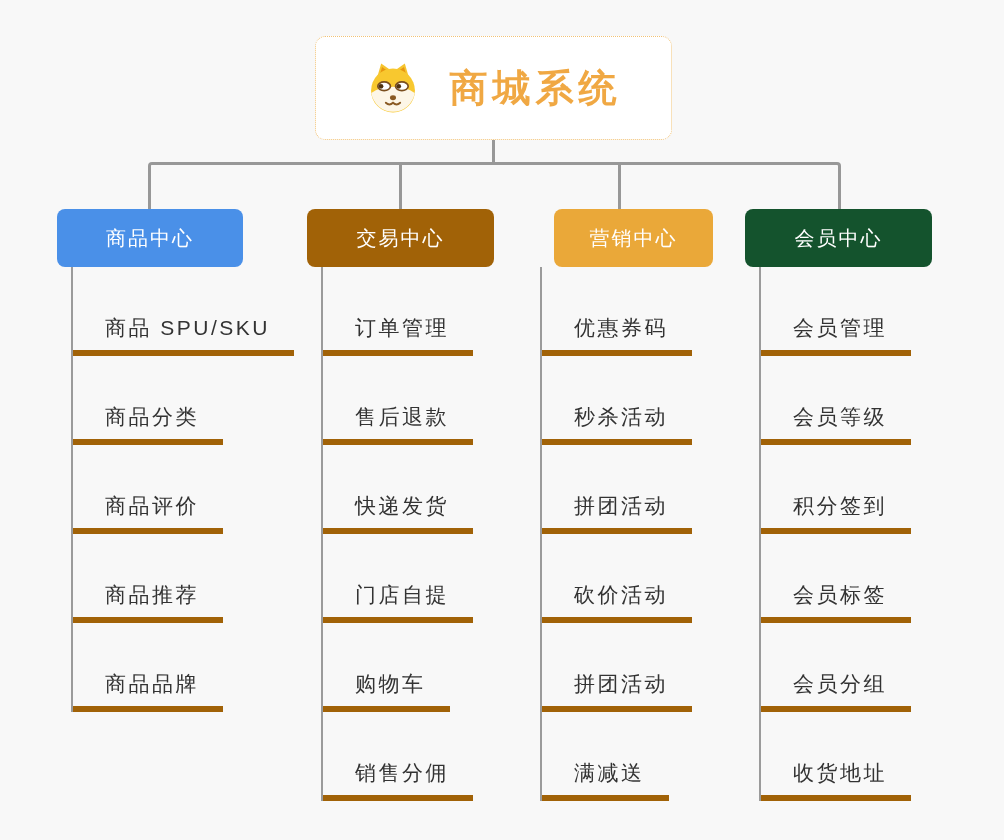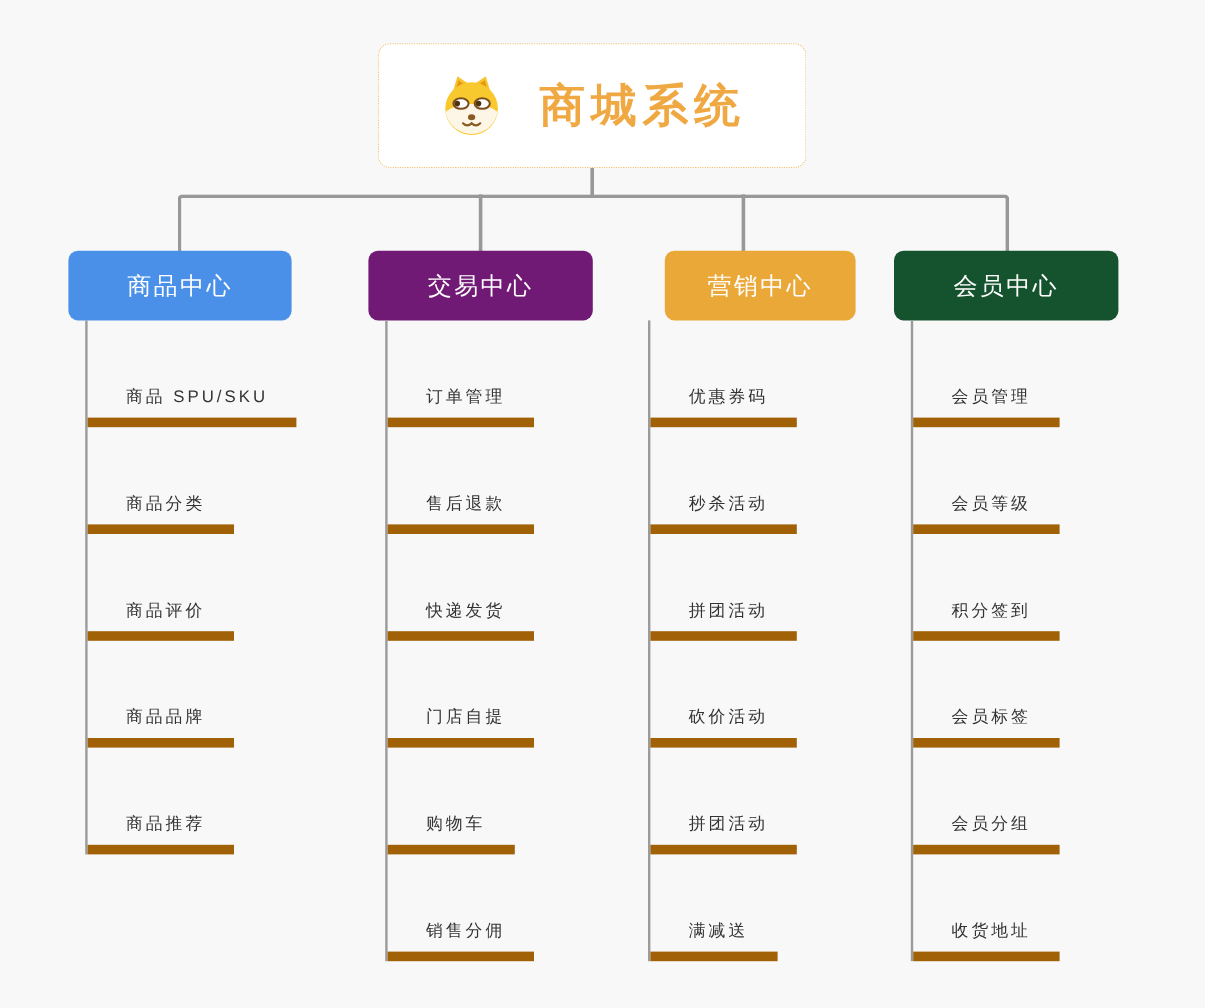--- a/index.html
+++ b/index.html
@@ -69,39 +69,39 @@
     display: flex;
     align-items: center;
     justify-content: center;
     color: #ffffff;
     font-size: 20px;
     letter-spacing: 2px;
     cursor: pointer;
     white-space: nowrap;
   }
   .col-1 .branch-box { background: #4a90e8; }
-  .col-2 .branch-box { background: #701a75; }
+  .col-2 .branch-box { background: #a16207; }
   .col-3 .branch-box { background: #eaa839; margin-left: 28px; }
   .col-4 .branch-box { background: #14532d; }
 
   .items {
     margin-left: 14px;
     border-left: 2px solid #9b9b9b;
   }
   .item {
     height: 89px;
     display: flex;
     align-items: flex-end;
   }
   .item-label {
-    font-size: 14px;
+    font-size: 21px;
     color: #333333;
     letter-spacing: 2.5px;
     padding: 0 24px 8px 32px;
-    border-bottom: 8px solid #a16207;
+    border-bottom: 6px solid #a16207;
     white-space: nowrap;
     cursor: pointer;
   }
 </style>
 </head>
 <body>
 
 <div class="canvas">
 
   <div class="root-node">
@@ -135,24 +135,24 @@
       <div class="item">
           <span class="item-label">商品 SPU/SKU</span>
         </div>
       <div class="item">
           <span class="item-label">商品分类</span>
         </div>
       <div class="item">
           <span class="item-label">商品评价</span>
         </div>
       <div class="item">
+          <span class="item-label">商品推荐</span>
+        </div>
+      <div class="item">
           <span class="item-label">商品品牌</span>
-        </div>
-      <div class="item">
-          <span class="item-label">商品推荐</span>
         </div>
     </div>
   </div>
 
   <div class="column col-2">
     <div class="branch-box">交易中心</div>
     <div class="items">
       <div class="item">
           <span class="item-label">订单管理</span>
         </div>

